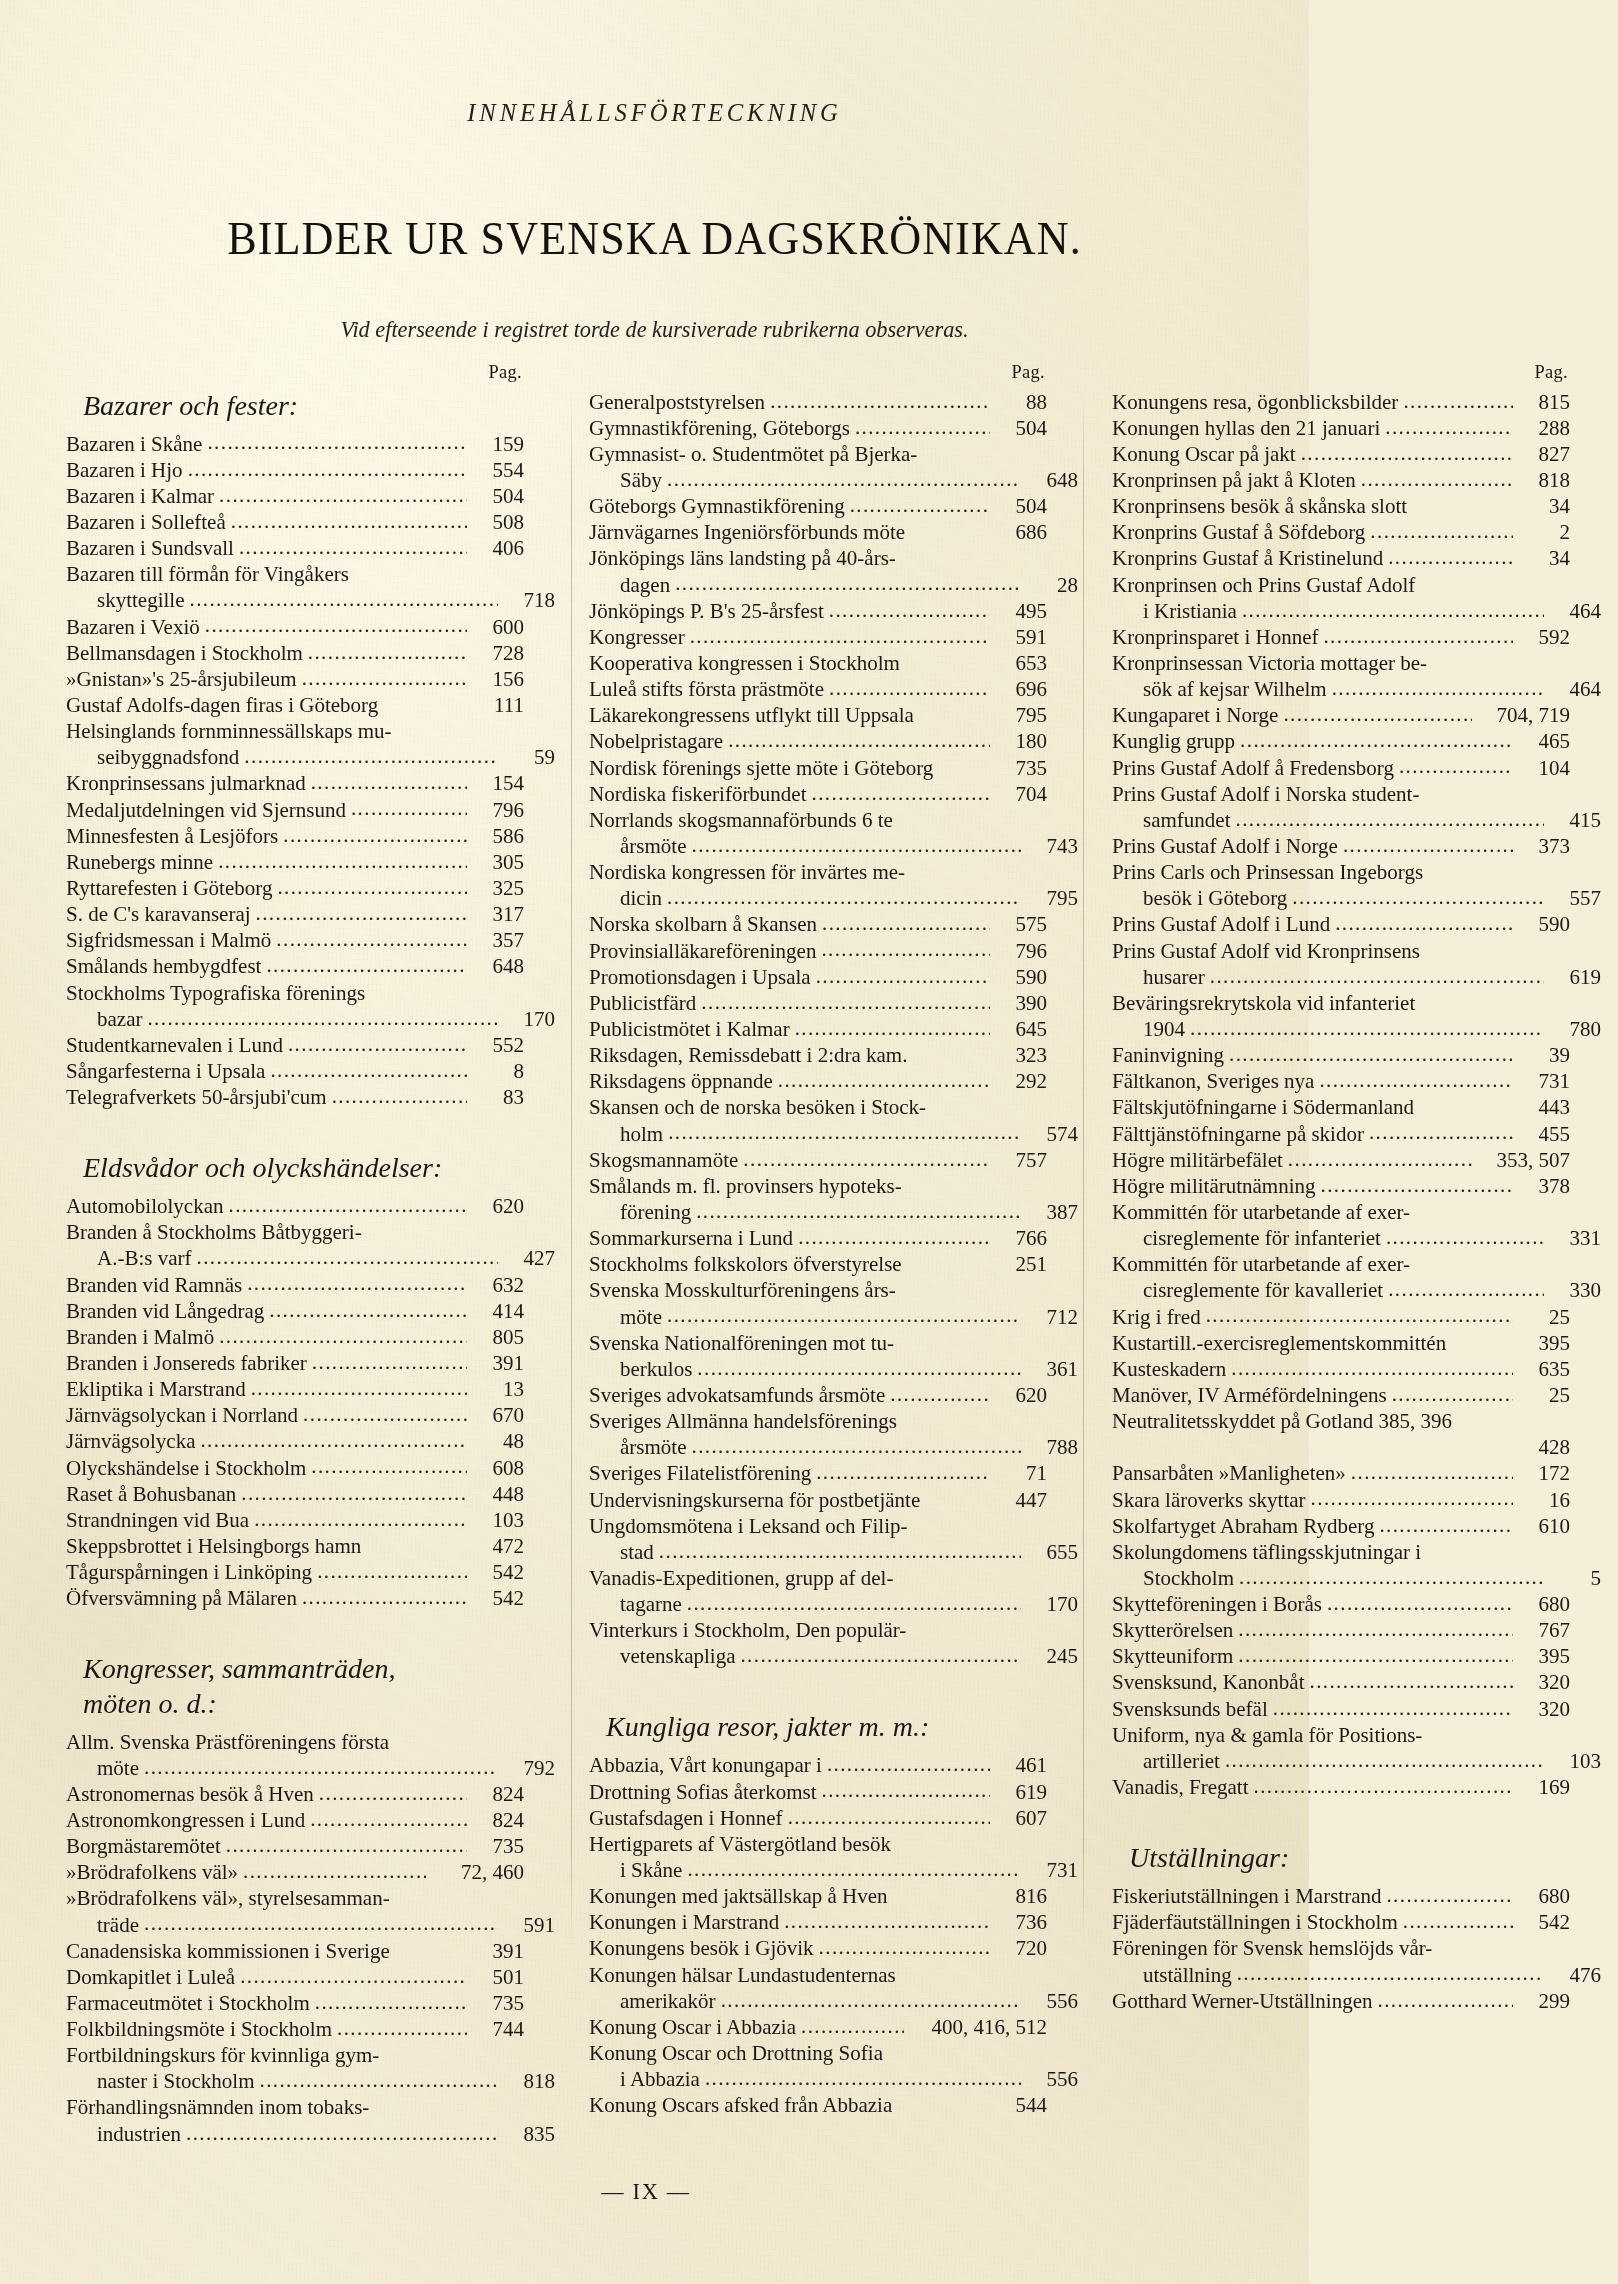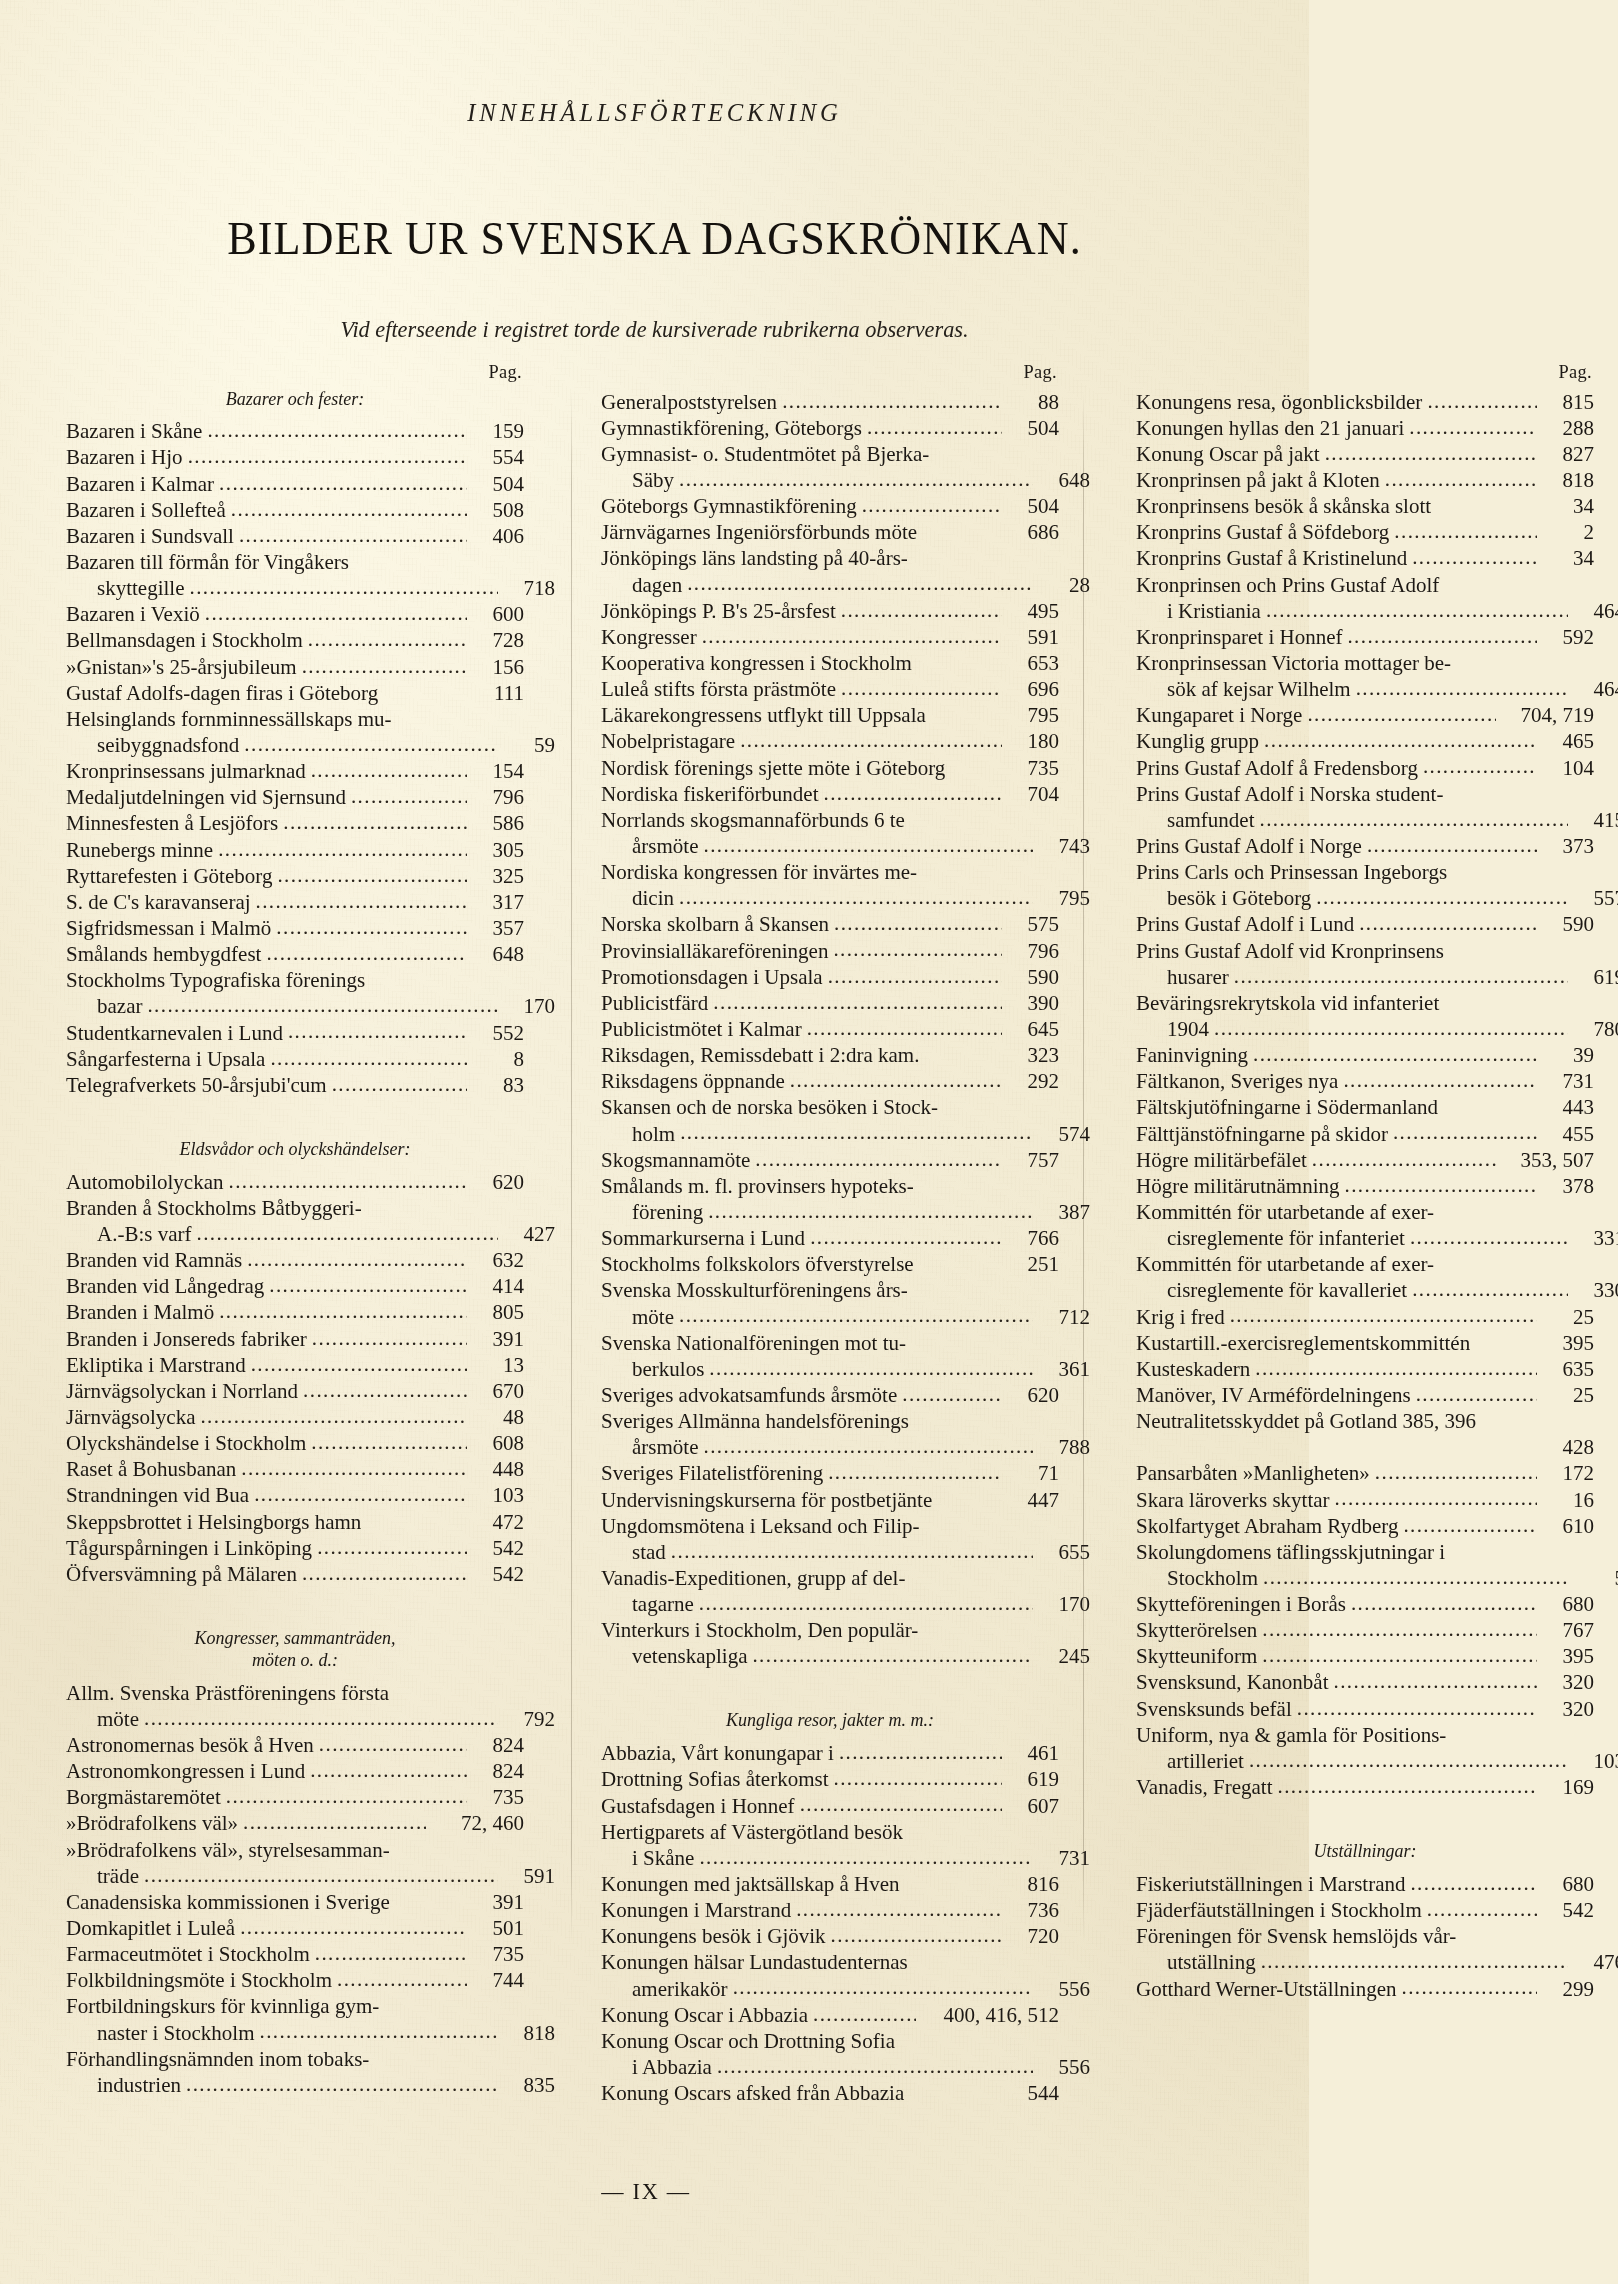--- a/index.html
+++ b/index.html
@@ -66,21 +66,21 @@
     color:#24201b;
     margin-top:27px;
   }
 
   .columns {
     position:absolute;
     top: 362px;
     left: 66px;
     width: 1497px;
     display:flex;
-    gap: 12px;
+    gap: 0px;
   }
   .col {
     width: 458px;
     flex: 0 0 458px;
     position:relative;
     padding-right: 10px;
   }
   .col + .col { margin-left: 55px; }
 
   
@@ -97,22 +97,21 @@
   .pag-head {
     text-align: right;
     font-size: 18.4px;
     padding-right: 2.2px;
     margin-bottom: 5.6px;
     letter-spacing: 0.3px;
   }
 
   .sect-head {
     font-style: italic;
-    font-size: 18px;
-    text-align: center;
+    font-size: 28px;
     margin: 0 0 7.8px 0;
     line-height: 1.22;
     padding: 0 17px;
   }
   .sect-head.sp-top-lg { margin-top: 41px; }
 
   .entry {
     display: block;
     font-size: 21px;
     line-height: 1.245;

